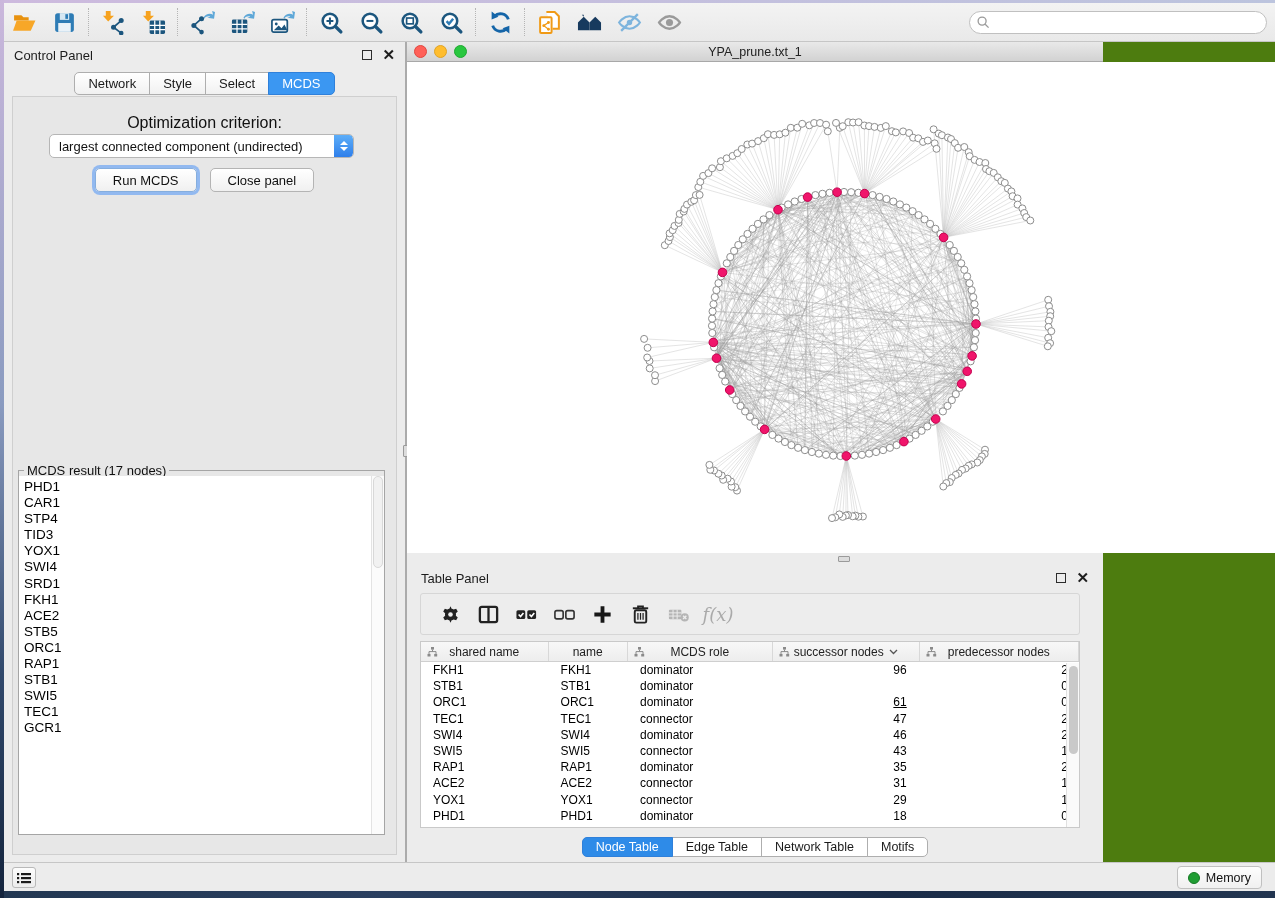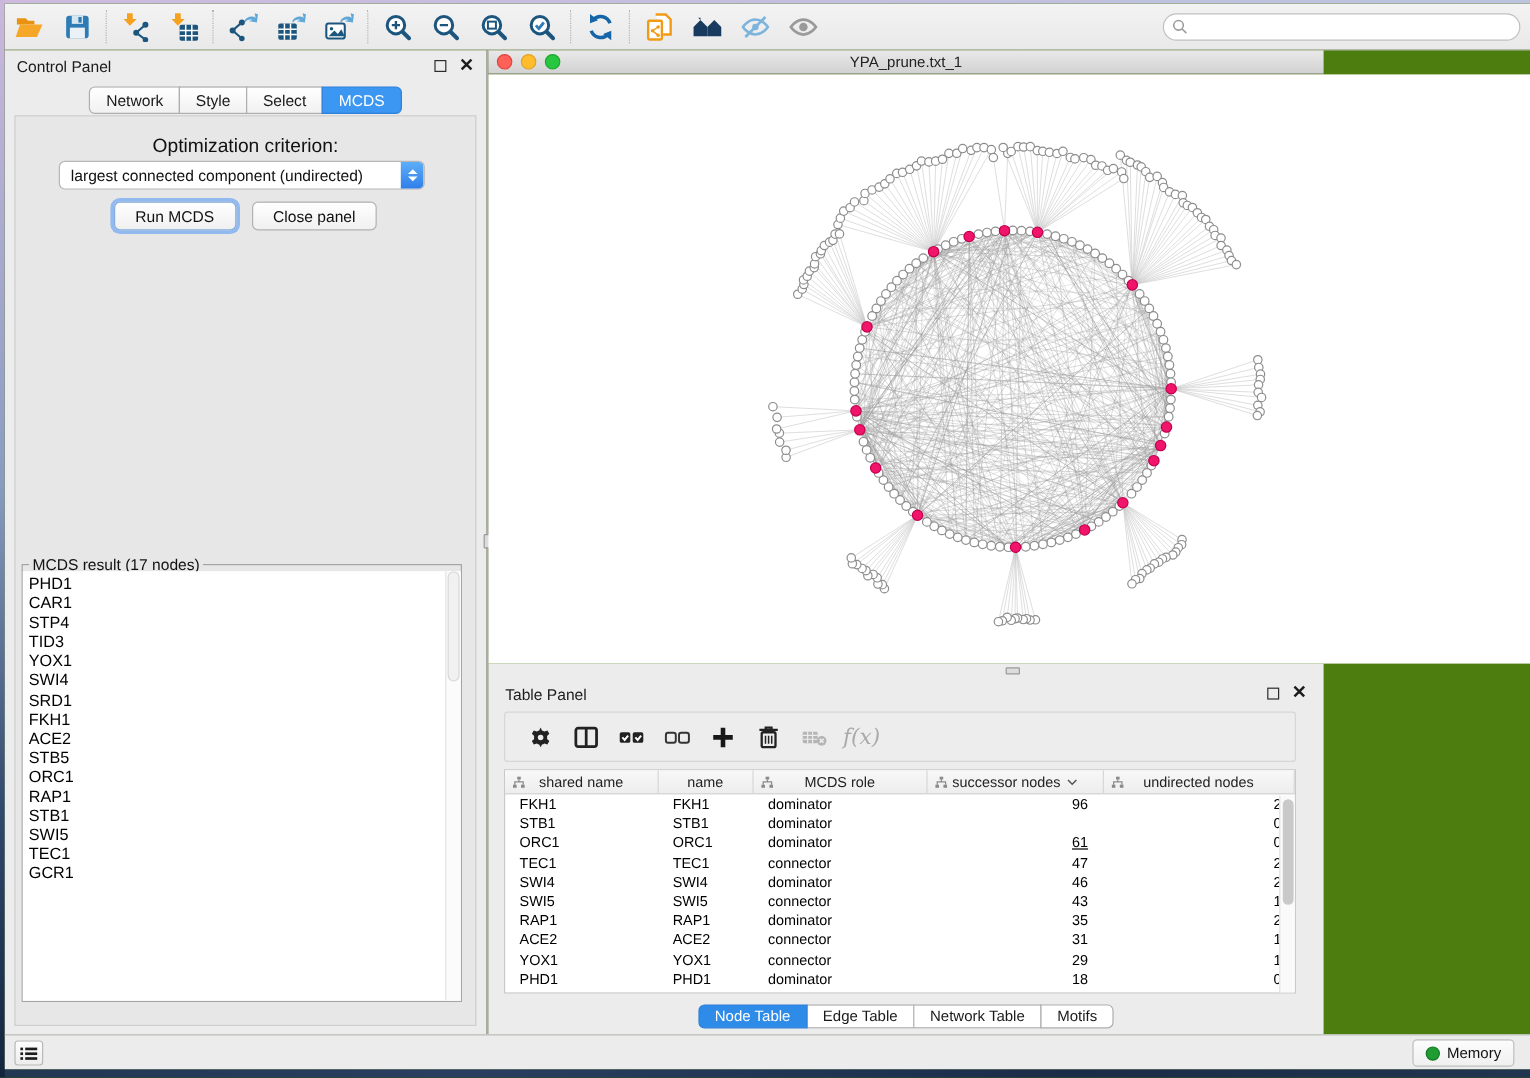--- a/index.html
+++ b/index.html
@@ -1330,21 +1330,21 @@
                   <path d="M1 1l3.5 3.5L8 1" stroke="#555" stroke-width="1.3" fill="none"></path>
                 </svg>
               </div>
               <div class="th" style="width: 165px;">
                 <svg class="tree" width="11" height="10" viewBox="0 0 11 10">
                   <rect x="4" y="0" width="3" height="2.6" fill="#8a8a8a"></rect>
                   <rect x="0.5" y="6.9" width="3" height="2.6" fill="#8a8a8a"></rect>
                   <rect x="7.2" y="6.9" width="3" height="2.6" fill="#8a8a8a"></rect>
                   <path d="M5.5 2.6V4.6M2 6.9V4.6h7v2.3" stroke="#8a8a8a" fill="none" stroke-width="1"></path>
                 </svg>
-                <span>undirected nodes</span>
+                <span>predecessor nodes</span>
               </div>
               <div class="th filler"></div>
             </div>
           <div id="tp-tbody">
               <div class="tr">
                 <div class="td l" style="width: 132px;">FKH1</div>
                 <div class="td l" style="width: 82px;">FKH1</div>
                 <div class="td l" style="width: 150px;">dominator</div>
                 <div class="td r" style="width: 152px; padding-right: 13px;">96</div>
                 <div class="td r" style="width: 165px; padding-right: 11px;">2</div>

